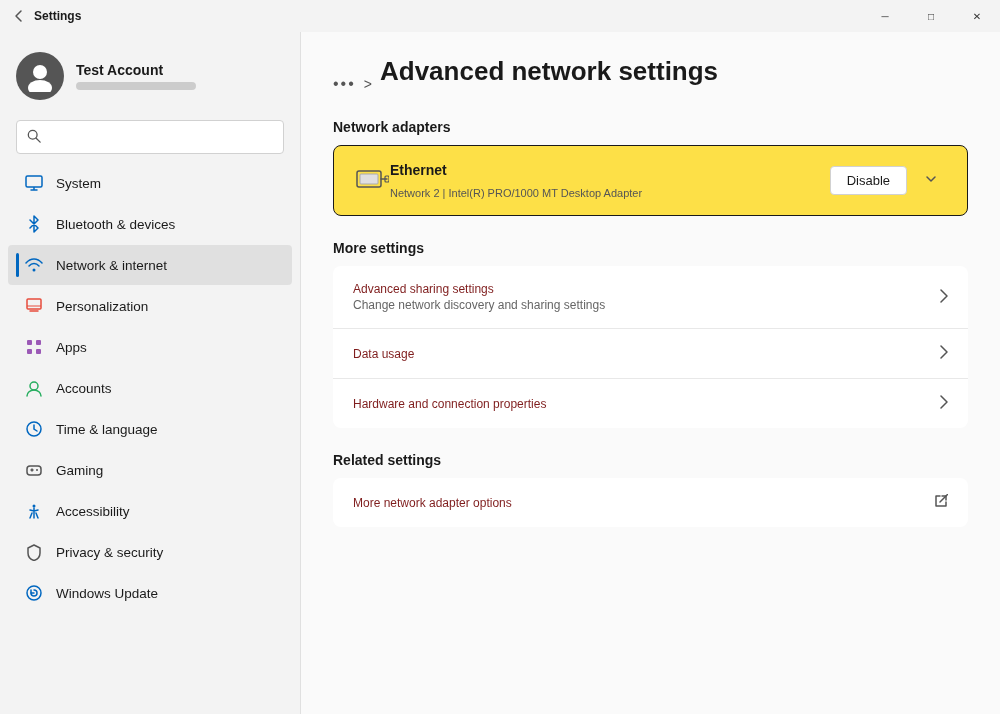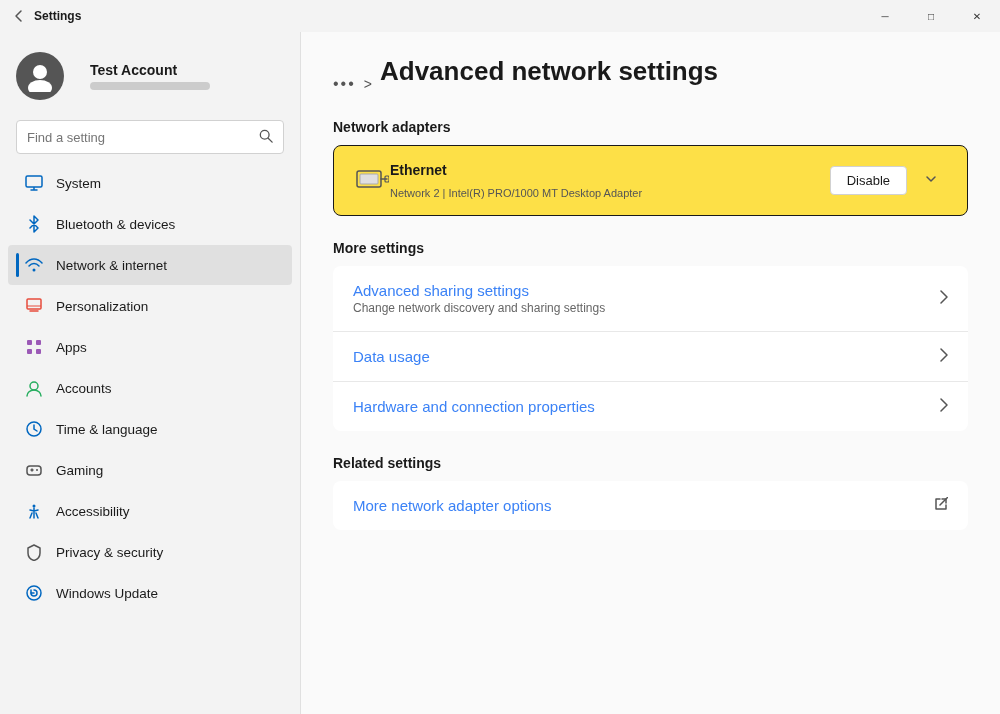--- a/index.html
+++ b/index.html
@@ -65,21 +65,21 @@
       background: #f3f3f3;
       display: flex;
       flex-direction: column;
       overflow-y: auto;
       padding-bottom: 16px;
     }
 
     .user-section {
       display: flex;
       align-items: center;
-      gap: 26px;
+      gap: 12px;
       padding: 20px 16px 16px 16px;
     }
     .avatar {
       width: 48px;
       height: 48px;
       border-radius: 50%;
       background: #555;
       display: flex;
       align-items: center;
       justify-content: center;
@@ -270,22 +270,22 @@
       padding: 16px 20px;
       border-bottom: 1px solid #e8e8e8;
       cursor: pointer;
       gap: 12px;
     }
     .settings-item:last-child { border-bottom: none; }
     .settings-item-info {
       flex: 1;
     }
     .settings-item-title {
-      font-size: 15px;
-      color: #3b82f6;
+      font-size: 12px;
+      color: #7f1d1d;
     }
     .settings-item-desc {
       font-size: 12px;
       color: #666;
       margin-top: 2px;
     }
     .settings-item-arrow {
       font-size: 14px;
       color: #555;
     }
@@ -322,21 +322,20 @@
           <ellipse cx="16" cy="28" rx="12" ry="8" fill="white"></ellipse>
         </svg>
       </div>
       <div class="user-info">
         <span class="user-name">Test Account</span>
         <div class="user-email"></div>
       </div>
     </div>
 
     <div class="search-box">
-      <input type="text" placeholder="Find a setting" style="">
       <div class="search-icon-wrap">
         <svg width="14" height="14" viewBox="0 0 16 16" fill="none">
           <circle cx="6.5" cy="6.5" r="5" stroke="#555" stroke-width="1.5"></circle>
           <line x1="10.5" y1="10.5" x2="15" y2="15" stroke="#555" stroke-width="1.5" stroke-linecap="round"></line>
         </svg>
       </div>
     </div>
 
     <nav>
 

